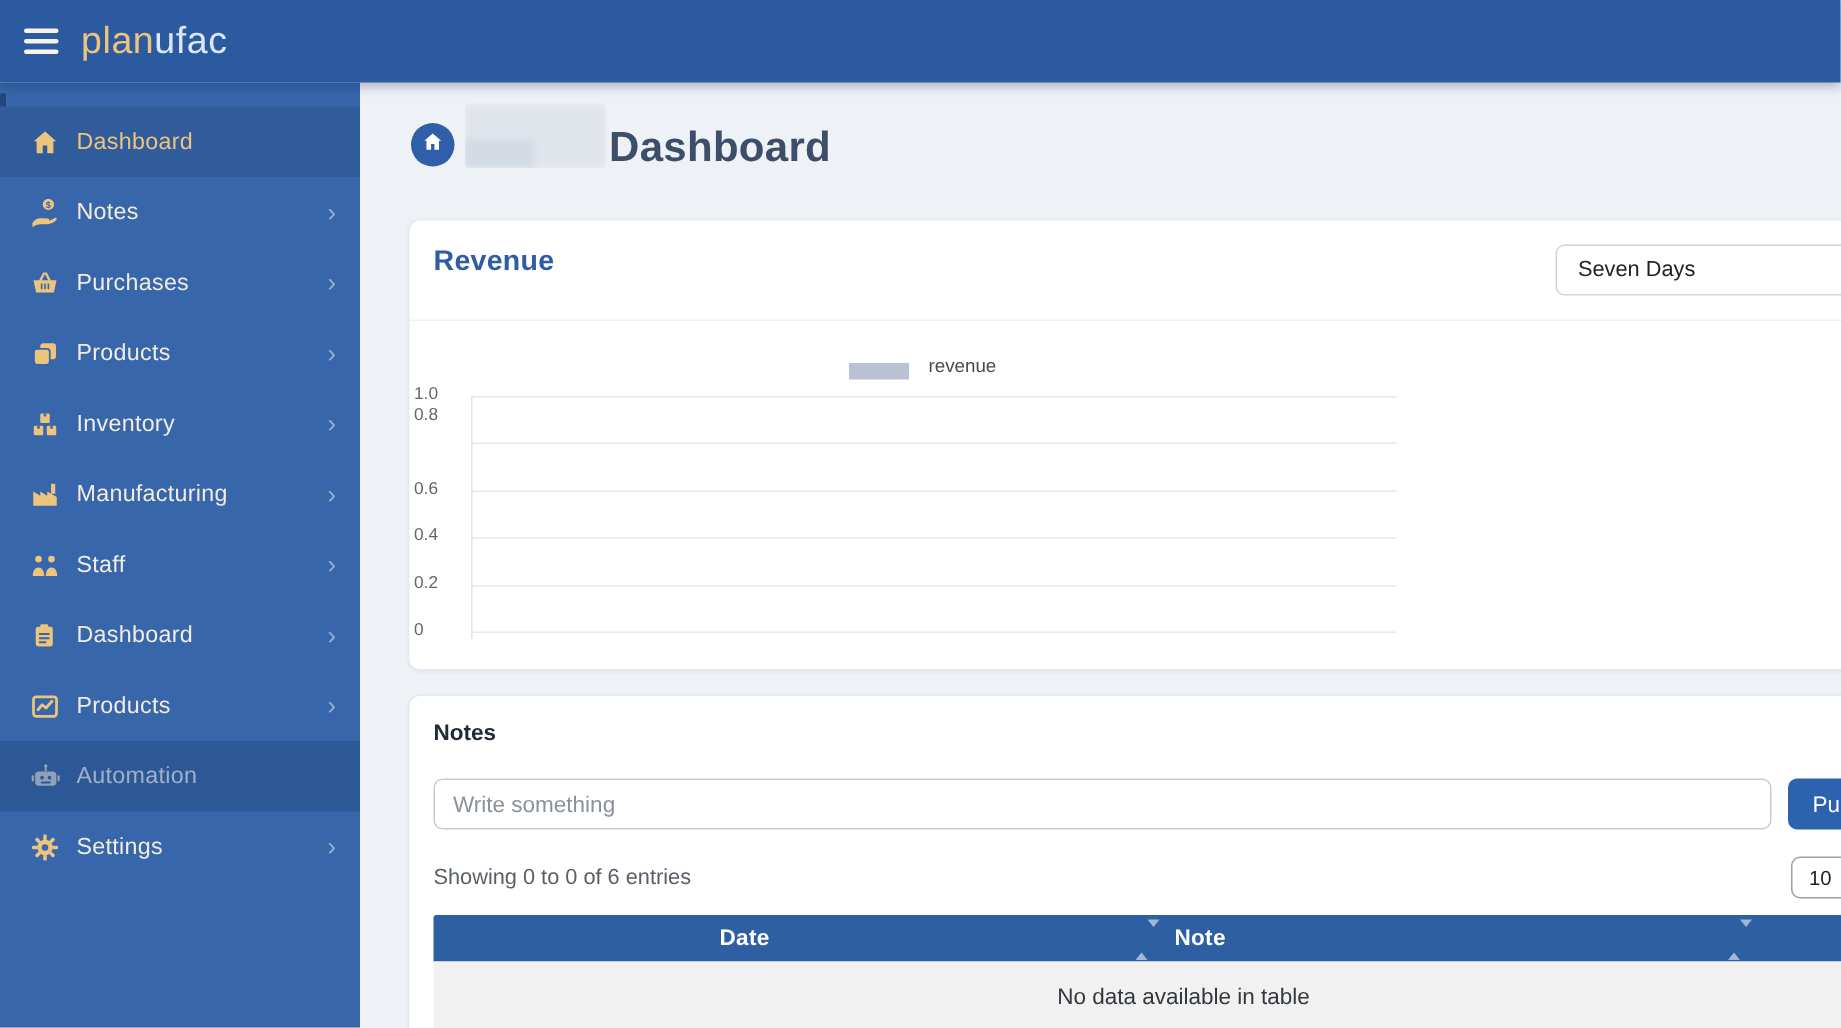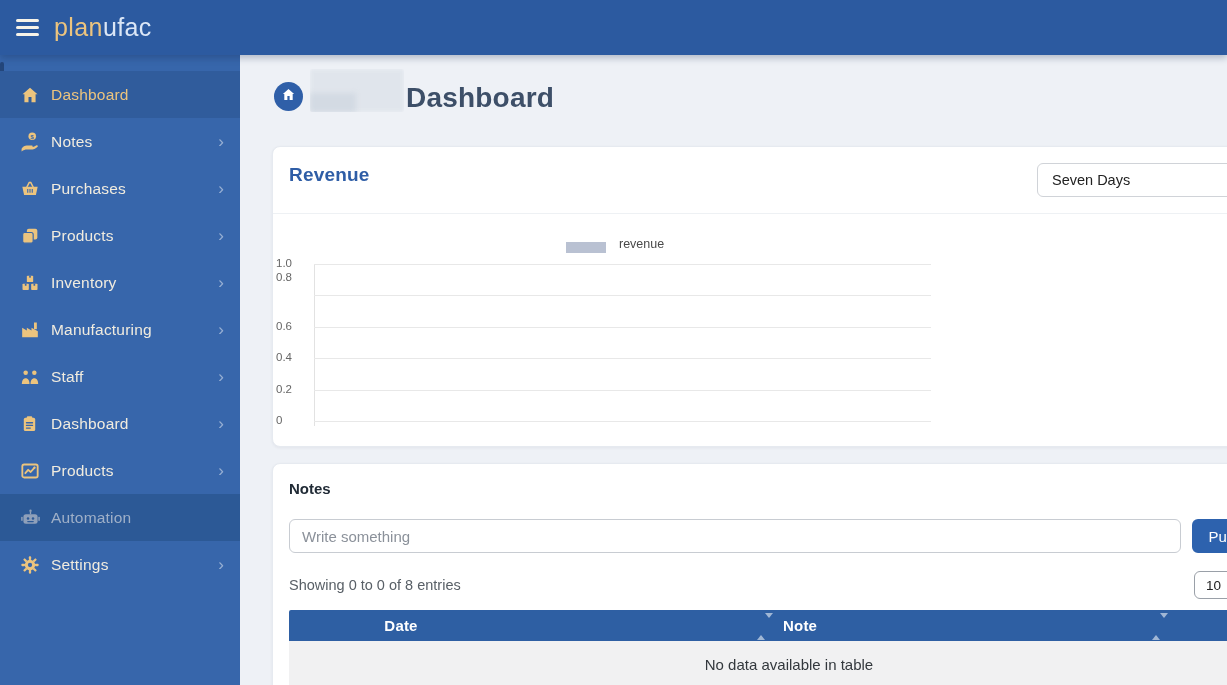--- a/index.html
+++ b/index.html
@@ -84,21 +84,21 @@
                  font-family:"Liberation Sans", sans-serif; }
   .showing { position:absolute; left:16px; top:113px; font-size:14.5px; color:#596067; }
   .pagesize-select { position:absolute; left:921px; top:107px; width:60px; height:28px;
                      border:1px solid #9aa0a8; border-radius:6px; background:#fff;
                      font-size:13.5px; color:#222; padding:0 7px;
                      font-family:"Liberation Sans", sans-serif; }
 
   .thead { position:absolute; left:16px; top:146px; width:1000px; height:31px;
            background:#2e5fa3; border-radius:2px 2px 0 0; }
   .th-date { position:absolute; left:0; top:0; width:224px; height:22px;
-             line-height:31px; text-align:center; color:#fff; font-size:15px;
+             line-height:31px; text-align:right; color:#fff; font-size:15px;
              font-weight:700; letter-spacing:.2px; }
   .th-note { position:absolute; left:494px; top:0; height:31px; line-height:31px;
              color:#fff; font-size:15px; font-weight:700; letter-spacing:.2px; }
   .sorter { position:absolute; top:8px; width:10px; height:15px; cursor:pointer; }
   .sorter .up { width:0; height:0; border-left:4px solid transparent;
                 border-right:4px solid transparent;
                 border-bottom:5px solid rgba(255,255,255,.55); margin-bottom:2px; }
   .sorter .dn { width:0; height:0; border-left:4px solid transparent;
                 border-right:4px solid transparent;
                 border-top:5px solid rgba(255,255,255,.55); }
@@ -311,21 +311,21 @@
       <span class="ytick" style="top:87.2px">0.4</span>
       <span class="ytick" style="top:118.6px">0.2</span>
       <span class="ytick" style="top:150px">0</span>
     </div>
   </div>
 
   <div class="card card-notes">
     <div class="notes-title">Notes</div>
     <input class="note-input" type="text" placeholder="Write something" style="">
     <button class="publish-btn">Publish</button>
-    <div class="showing">Showing 0 to 0 of 8 entries</div>
+    <div class="showing">Showing 0 to 0 of 6 entries</div>
     <select class="pagesize-select">
       <option>10</option>
     </select>
 
     <div class="thead">
       <span class="th-date">Date</span>
       <span class="sorter s1"><span class="up"></span><span class="dn"></span></span>
       <span class="th-note">Note</span>
       <span class="sorter s2"><span class="up"></span><span class="dn"></span></span>
     </div>

